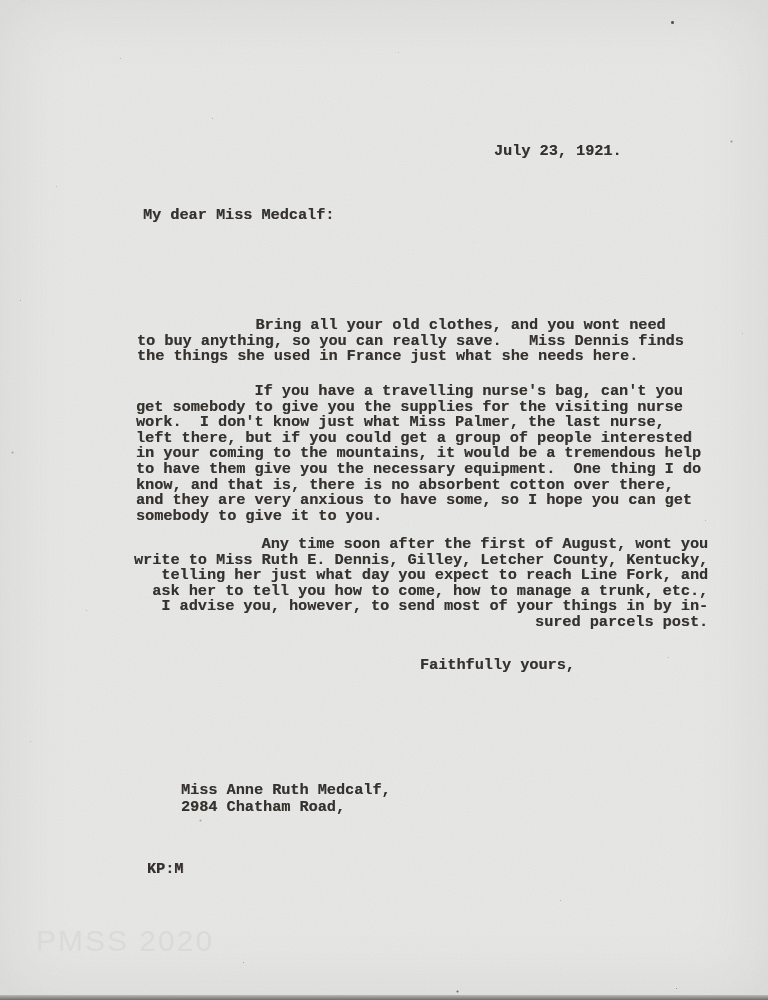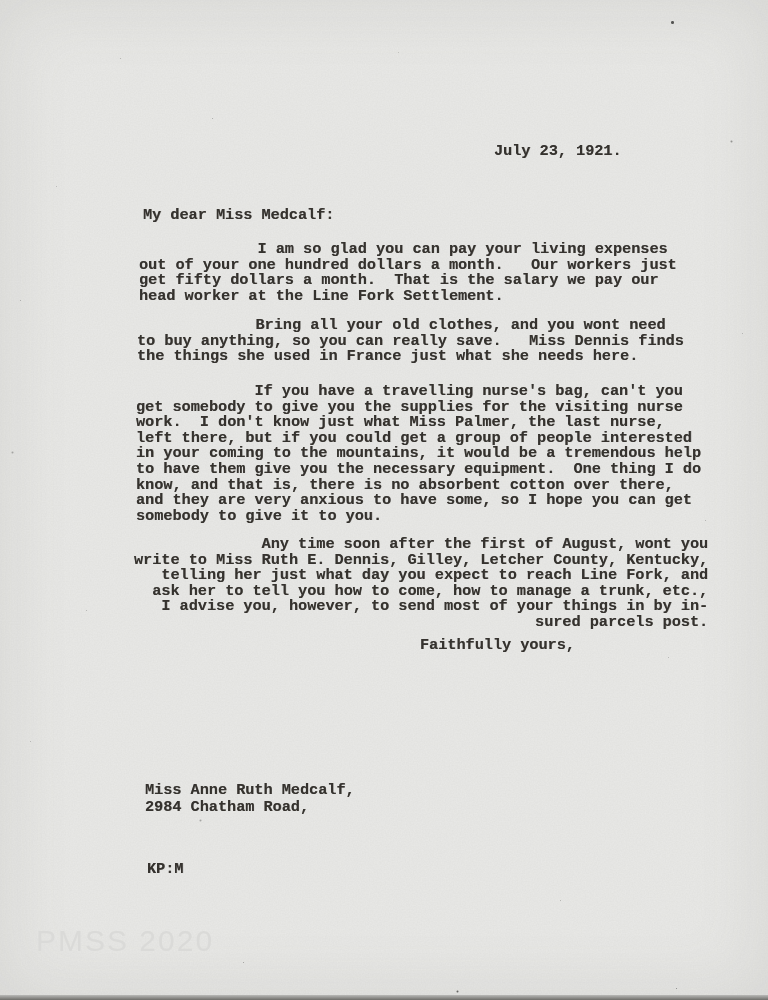--- a/index.html
+++ b/index.html
@@ -58,23 +58,23 @@
     letter-spacing: 0;
     text-shadow: 0.3px 0.3px 0.5px rgba(55,52,48,0.55);
     filter: blur(0.2px);
   }
   .date       { top: 144px; left: 494px; }
   .salutation { top: 208px; left: 143px; }
   .para-1     { top: 242px; left: 139px; }
   .para-2     { top: 318px; left: 137px; }
   .para-3     { top: 384px; left: 136px; }
   .para-4     { top: 537px; left: 134px; text-align: right; }
-  .closing    { top: 638px; left: 420px; }
+  .closing    { top: 658px; left: 420px; }
   .address    { position: absolute; top: 782px; left: 145px; }
-  .address .typed { position: static; line-height: 16.6px; }
+  .address .typed { position: static; line-height: 16.6px; margin-left: 36px; }
   .initials   { top: 862px; left: 147px; }
   .watermark {
     position: absolute;
     top: 924px; left: 36px;
     font-family: "Liberation Sans", "DejaVu Sans", sans-serif;
     font-size: 30px;
     font-weight: 400;
     letter-spacing: 2px;
     color: #dadad8;
     pointer-events: none;
@@ -98,24 +98,20 @@
     </filter>
     <rect width="768" height="1000" filter="url(#grain)"></rect>
   </svg>
 
   <div class="specks"></div>
 
   <pre class="typed date">July 23, 1921.</pre>
 
   <pre class="typed salutation">My dear Miss Medcalf:</pre>
 
-  <pre class="typed para-1">             I am so glad you can pay your living expenses
-out of your one hundred dollars a month.   Our workers just
-get fifty dollars a month.  That is the salary we pay our
-head worker at the Line Fork Settlement.</pre>
 
   <pre class="typed para-3">             If you have a travelling nurse's bag, can't you
 get somebody to give you the supplies for the visiting nurse
 work.  I don't know just what Miss Palmer, the last nurse,
 left there, but if you could get a group of people interested
 in your coming to the mountains, it would be a tremendous help
 to have them give you the necessary equipment.  One thing I do
 know, and that is, there is no absorbent cotton over there,
 and they are very anxious to have some, so I hope you can get
 somebody to give it to you.</pre>

